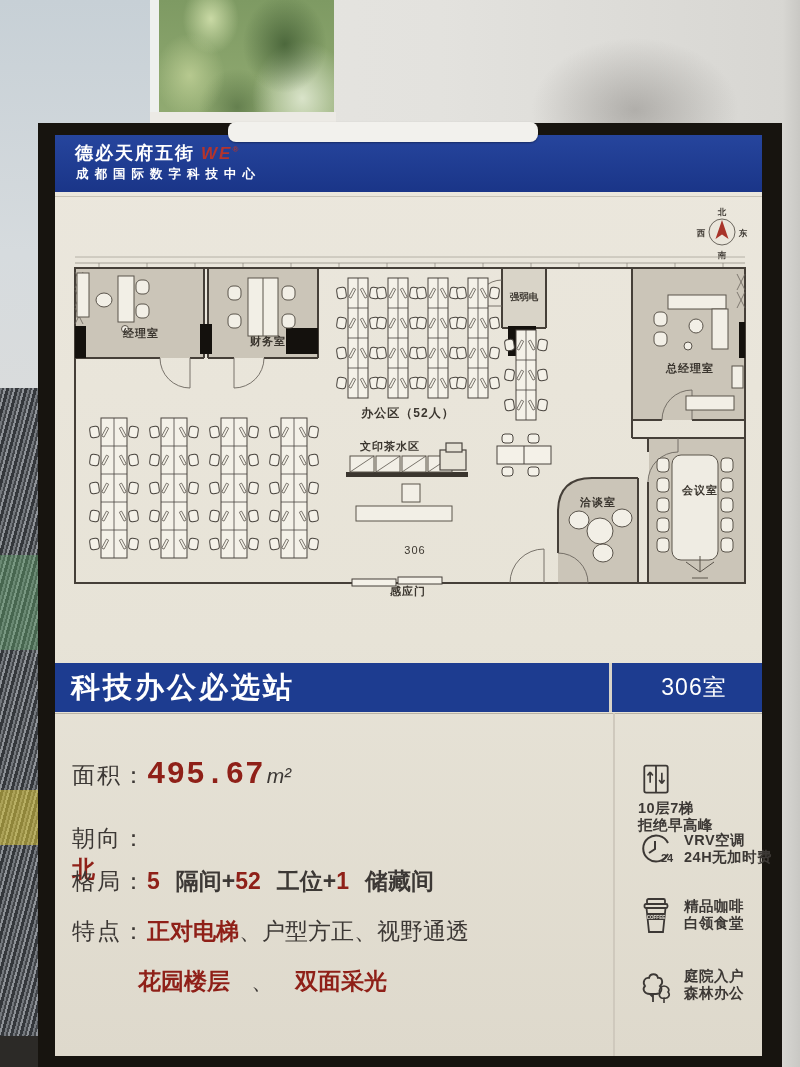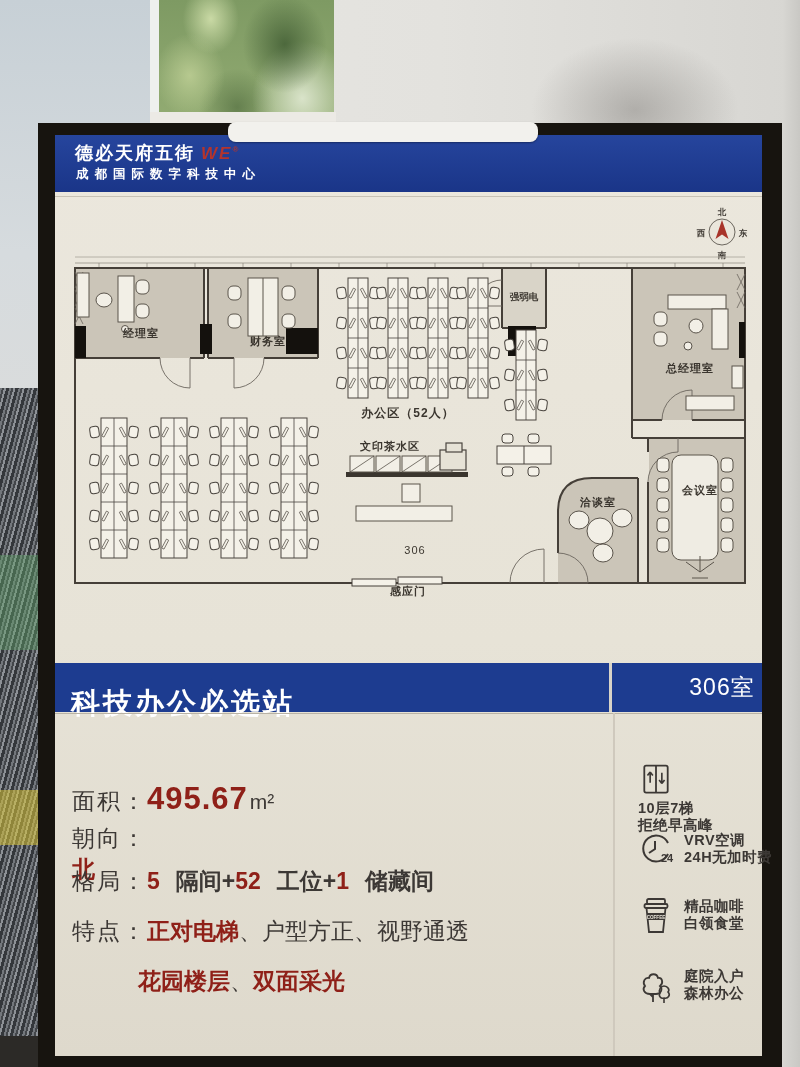--- a/index.html
+++ b/index.html
@@ -44,39 +44,39 @@
     background:linear-gradient(180deg,#26459d,#1a3588);color:#fff;}
   .brand-line{left:20px;top:6px;font-size:18px;font-weight:700;letter-spacing:2px;white-space:nowrap;}
   .brand-logo{color:#b5342c;font-style:italic;font-weight:700;font-size:17px;margin-left:6px;}
   .brand-reg{color:#b5342c;font-size:8px;vertical-align:super;}
   .subtitle{left:21px;top:31px;font-size:12.5px;font-weight:700;letter-spacing:6px;white-space:nowrap;}
   .seam-h{left:0;top:61px;width:707px;height:1px;background:#c6c1b5;}
 
   .floorplan{left:1px;top:65px;width:704px;height:458px;}
 
   .banner{left:0;top:528px;width:707px;height:49px;background:#1d3c90;color:#fff;}
-  .banner-title{left:16px;top:16px;height:45px;line-height:49px;font-size:29px;font-weight:700;letter-spacing:3px;}
+  .banner-title{left:16px;top:0;height:45px;line-height:49px;font-size:29px;font-weight:700;letter-spacing:3px;}
   .banner-crease{left:554px;top:0;width:3px;height:49px;background:#d8d3c7;}
   .banner-room{left:557px;top:0;width:150px;height:49px;line-height:49px;text-align:center;
-    font-size:23px;font-weight:500;letter-spacing:1px;padding-left:14px;margin-left:28px;}
+    font-size:23px;font-weight:500;letter-spacing:1px;padding-left:14px;}
   .seam-h2{left:0;top:578px;width:707px;height:1px;background:#b8b2a5;}
 
   
   .drow{left:17px;display:flex;align-items:baseline;white-space:nowrap;}
   .dlabel{font-size:23px;color:#3c3835;letter-spacing:2px;}
   .vred{font-size:23px;font-weight:700;color:#8f2018;}
   .vdark{font-size:23px;font-weight:400;color:#3c3835;}
   .vdarkb{font-size:23px;font-weight:700;color:#3c3835;margin-left:16px;}
-  .area-val{font-size:31px;font-weight:700;color:#8f2018;letter-spacing:1px;}
-  .area-unit{font-size:21px;color:#3c3835;margin-left:2px;}
-  .row-area{top:622px;margin-top:24px;}
+  .area-val{font-size:31px;font-weight:700;color:#8f2018;letter-spacing:1px;font-family:Liberation Mono, monospace;}
+  .area-unit{font-size:21px;color:#3c3835;margin-left:2px;font-style:italic;}
+  .row-area{top:622px;}
   .row-orient{top:688px;flex-direction:column;}
   .row-layout{top:731px;}
   .row-feat1{top:781px;text-align:right;}
-  .row-feat2{top:831px;left:83px;}
+  .row-feat2{top:831px;left:83px;gap:21px;}
 
   
   .side-crease{left:558px;top:578px;width:2px;height:343px;background:#cfc9bd;}
   .side-item{display:flex;align-items:flex-start;left:583px;width:124px;}
   .side-icon{width:36px;height:40px;flex:0 0 36px;margin-right:10px;}
   .side-text{font-size:14.5px;font-weight:700;color:#3c3835;line-height:16.5px;letter-spacing:.5px;padding-top:2px;white-space:nowrap;}
   .it1{top:627px;flex-direction:column;} .it2{top:695px;} .it3{top:761px;} .it4{top:831px;}
 
   
   svg text{font-family:"Liberation Sans","DejaVu Sans",sans-serif;}

